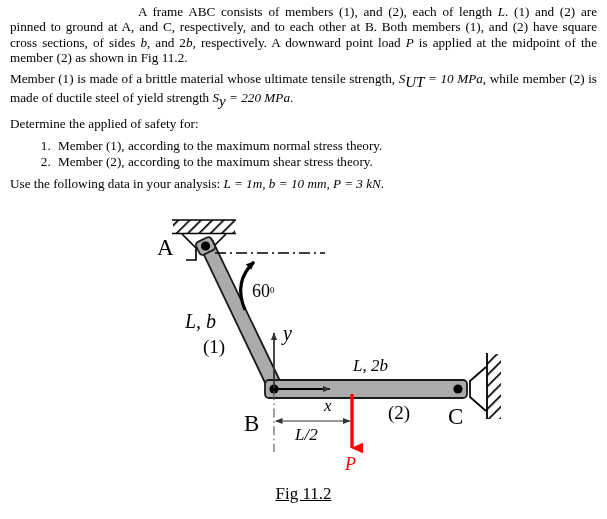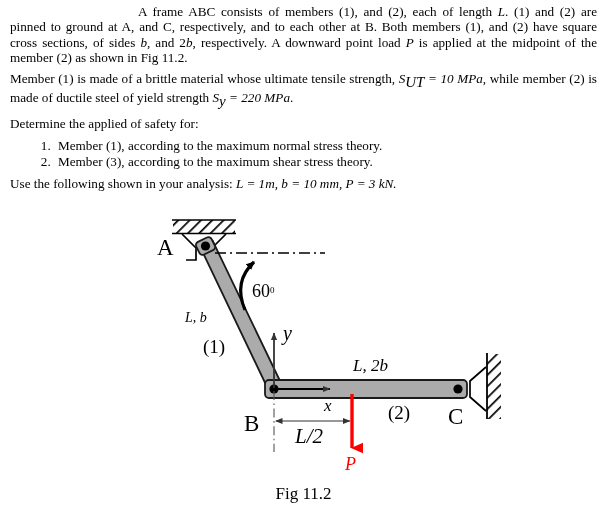--- a/index.html
+++ b/index.html
@@ -46,46 +46,47 @@
     white-space:nowrap;
     line-height:1;
   }
   #caption{
     position:absolute;
     left:0; right:0;
     top:484px;
     text-align:center;
     font-size:17px;
     font-family:"Liberation Serif","DejaVu Serif",serif;
+    text-decoration:underline;
   }
 </style>
 </head>
 <body>
 
 <div class="text-block" style="top:4px;">
   <p class="para"><span class="lead"></span><span>A frame ABC consists of members (1), and (2), each of length </span><span class="ital">L</span><span>. (1) and (2) are pinned to ground at A, and C, respectively, and to each other at B. Both members (1), and (2) have square cross sections, of sides </span><span class="ital">b</span><span>, and 2</span><span class="ital">b</span><span>, respectively. A downward point load </span><span class="ital">P</span><span> is applied at the midpoint of the member (2) as shown in Fig 11.2.</span></p>
 </div>
 
 <div class="text-block" style="top:71px;">
   <p class="para"><span>Member (1) is made of a brittle material whose ultimate tensile strength, </span><span class="ital">S</span><span class="sub">UT</span><span class="ital"> = 10 </span><span class="ital">MPa</span><span>, while member (2) is made of ductile steel of yield strength </span><span class="ital">S</span><span class="sub">y</span><span class="ital"> = 220 </span><span class="ital">MPa</span><span>.</span></p>
 </div>
 
 <div class="text-block" style="top:116px;">
   <p class="para">Determine the applied of safety for:</p>
 </div>
 
 <div class="text-block" style="top:138px;">
   <ol class="qlist">
     <li>Member (1), according to the maximum normal stress theory.</li>
-    <li>Member (3), according to the maximum shear stress theory.</li>
+    <li>Member (2), according to the maximum shear stress theory.</li>
   </ol>
 </div>
 
 <div class="text-block" style="top:176px;">
-  <p class="para"><span>Use the following shown in your analysis: </span><span class="ital">L = 1m, b = 10 mm, P = 3 kN.</span></p>
+  <p class="para"><span>Use the following data in your analysis: </span><span class="ital">L = 1m, b = 10 mm, P = 3 kN.</span></p>
 </div>
 
 <div id="figure">
   <svg width="607" height="314" viewBox="0 0 607 314" xmlns="http://www.w3.org/2000/svg">
     <defs>
       <pattern id="hatchUp" width="8" height="8" patternTransform="rotate(45)" patternUnits="userSpaceOnUse">
         <rect width="8" height="8" fill="#ffffff"></rect>
         <line x1="0" y1="0" x2="0" y2="8" stroke="#000000" stroke-width="3.4"></line>
       </pattern>
       <pattern id="hatchWall" width="8" height="8" patternTransform="rotate(45)" patternUnits="userSpaceOnUse">
@@ -151,30 +152,30 @@
 
   
   <span class="fig-label" style="left:157px;top:31px;font-size:23px;">A</span>
 
   <span class="fig-label" style="left:244px;top:207px;font-size:23px;">B</span>
 
   <span class="fig-label" style="left:448px;top:200px;font-size:23px;">C</span>
 
   <span class="fig-label" style="left:252px;top:77px;font-size:18px;"><span>60</span><span class="sup0">0</span></span>
 
-  <span class="fig-label ital" style="left:185px;top:106px;font-size:14px;">L, b</span>
+  <span class="fig-label ital" style="left:185px;top:106px;font-size:20px;">L, b</span>
 
   <span class="fig-label" style="left:203px;top:132px;font-size:19px;">(1)</span>
 
   <span class="fig-label ital" style="left:353px;top:152px;font-size:17px;text-align:right;">L, 2b</span>
 
   <span class="fig-label" style="left:388px;top:198px;font-size:19px;">(2)</span>
 
   <span class="fig-label ital" style="left:324px;top:192px;font-size:17px;">x</span>
 
   <span class="fig-label ital" style="left:283px;top:118px;font-size:20px;">y</span>
 
-  <span class="fig-label ital" style="left:295px;top:221px;font-size:21px;">L/2</span>
+  <span class="fig-label ital" style="left:295px;top:221px;font-size:17px;">L/2</span>
 
   <span class="fig-label ital" style="left:345px;top:250px;font-size:18px;color:#FF0000;">P</span>
 </div>
 
 <div id="caption">Fig 11.2</div>
 
 </body></html>

